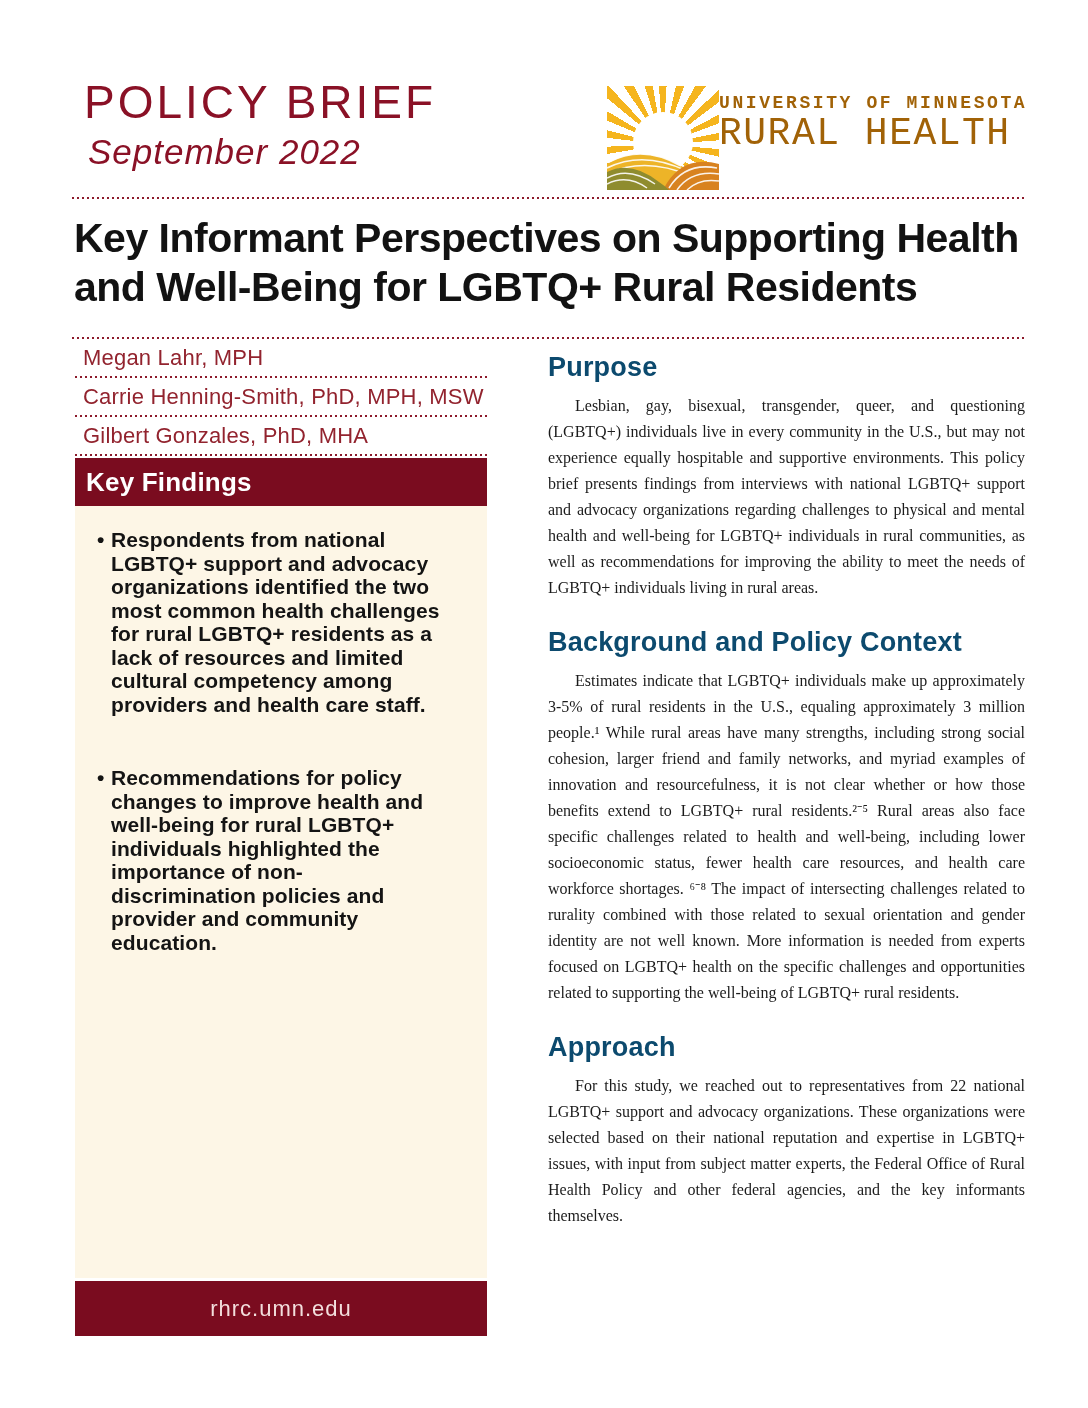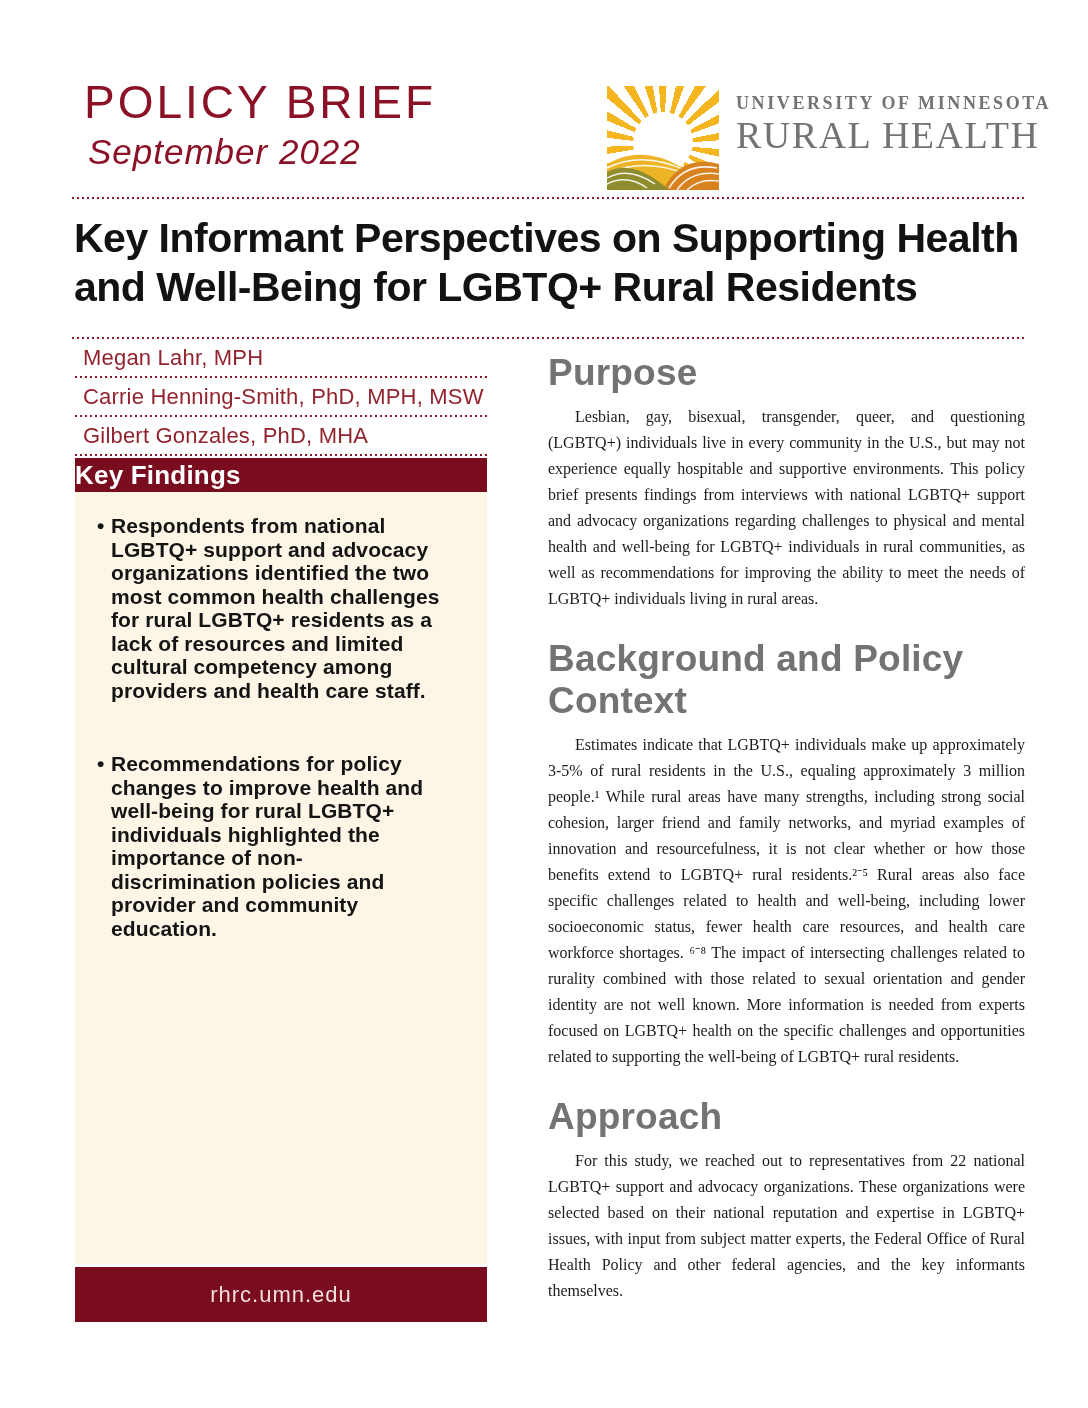--- a/index.html
+++ b/index.html
@@ -25,21 +25,21 @@
   .sun-icon { position:relative; width:112px; height:104px; overflow:hidden; flex:none; }
   .rays {
     position:absolute; inset:0;
     background:repeating-conic-gradient(from -4deg at 50% 56%, #f5b51e 0deg 7.5deg, #ffffff 7.5deg 16.5deg);
   }
   .sun-disc {
     position:absolute; left:26px; top:26px; width:60px; height:60px;
     background:#ffffff; border-radius:50%;
   }
   .hills { position:absolute; left:0; bottom:0; width:112px; height:52px; }
-  .logo-text { margin-left:17px; padding-top:7px; color:#737373; font-family:Liberation Serif, serif; }
+  .logo-text { padding-top:7px; color:#a16207; font-family:Liberation Mono, monospace; }
   .logo-line1 { font-size:18px; font-weight:bold; letter-spacing:2.6px; }
   .logo-line2 { font-size:38px; letter-spacing:1.5px; line-height:1.0; margin-top:2px; }
   .logo-line3 { font-size:31px; letter-spacing:1.5px; line-height:1.0; margin-top:3px; }
 
   
   .dotrule {
     position:absolute; height:3px;
     background-image:repeating-linear-gradient(to right, #8c1a2b 0 2px, transparent 2px 5px);
     background-size:100% 2px; background-repeat:no-repeat; background-position:left center;
   }
@@ -56,22 +56,22 @@
   
   .left-col { position:absolute; left:75px; top:339px; width:412px; }
   .author-row {
     padding:6px 0 5px 8px; font-size:22px; color:#92232e; letter-spacing:0.2px;
   }
   .author-sep {
     position:static; display:block; height:2px;
     background-image:repeating-linear-gradient(to right, #8c1a2b 0 2px, transparent 2px 5px);
   }
   .kf-bar {
-    margin-top:2px; height:34px; background:#7a0c1f;
-    display:flex; align-items:center; 
+    margin-top:2px; height:48px; background:#7a0c1f;
+    display:flex; align-items:center; padding-left:11px;
   }
   .kf-heading { color:#ffffff; font-size:26px; font-weight:bold; letter-spacing:0.2px; }
   .kf-box { background:#fdf6e6; height:772px; padding:22px 42px 0 22px; }
   .kf-list { list-style:none; }
   .kf-item {
     display:flex; font-size:21px; font-weight:bold; line-height:23.5px; color:#141414;
     letter-spacing:0.1px;
   }
   .kf-item + .kf-item { margin-top:50px; }
   .kf-bullet { flex:none; width:14px; }
@@ -80,21 +80,21 @@
     display:flex; align-items:center; justify-content:center;
   }
   .footer-url {
     color:#f3dfdd; font-size:22px; font-weight:300; letter-spacing:1px;
     text-decoration:none;
   }
 
   
   .right-col { position:absolute; left:548px; top:352px; width:477px; }
   .section h2 {
-    font-size:37px; font-weight:bold; color:#737373; letter-spacing:0.2px;
+    font-size:27px; font-weight:bold; color:#0c4a6e; letter-spacing:0.2px;
     margin:26px 0 10px 0;
   }
   .section:first-child h2 { margin-top:0; }
   .section p {
     font-family:Liberation Serif, serif; font-size:16px; line-height:26px;
     color:#1b1b1b; text-align:justify; text-indent:27px;
   }
 </style>
 </head>
 <body>

